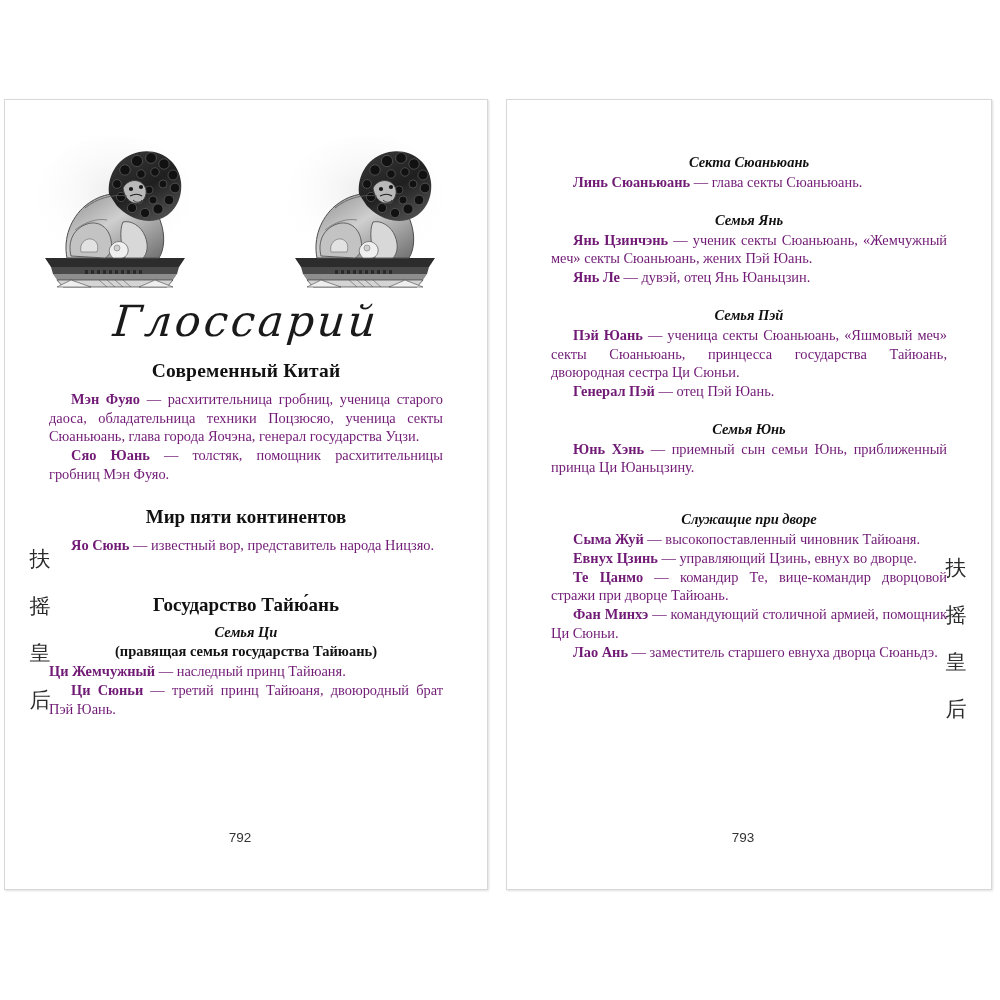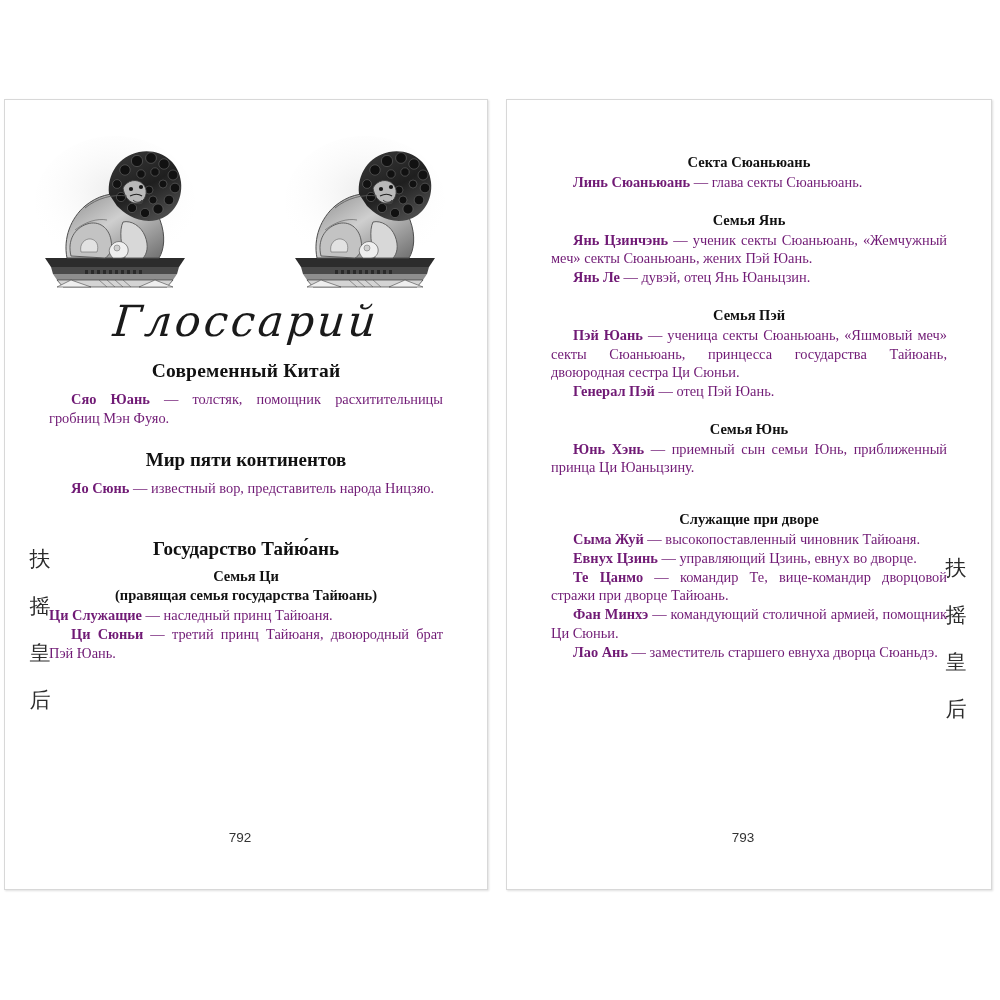--- a/index.html
+++ b/index.html
@@ -114,20 +114,21 @@
     font-weight: bold;
     color: #111;
     margin: 22px 0 8px 0;
   }
   .h-family {
     text-align: center;
     font-size: 14.5px;
     font-weight: bold;
     color: #111;
     margin: 0 0 2px 0;
+    font-style: italic;
   }
   .h-family-note {
     text-align: center;
     font-size: 14.5px;
     font-weight: bold;
     color: #111;
     margin: 0 0 2px 0;
   }
 
   p.entry {
@@ -354,38 +355,41 @@
       <span>后</span>
     </div>
 
     <div class="content" style="top:196px;">
 
       <h1 class="title-script">Глоссарий</h1>
 
       <h2 class="h-section">Современный Китай</h2>
 
       <p class="entry">
+        <b>Мэн Фуяо</b><span> — </span><span>расхитительница гробниц, ученица старого даоса, обладательница техники Поцзюсяо, ученица секты Сюаньюань, глава города Яочэна, генерал государства Уцзи.</span>
+      </p>
+      <p class="entry">
         <b>Сяо Юань</b><span> — </span><span>толстяк, помощник расхитительницы гробниц Мэн Фуяо.</span>
       </p>
 
       <h2 class="h-subsection">Мир пяти континентов</h2>
 
       <p class="entry">
         <b>Яо Сюнь</b><span> — </span><span>известный вор, представитель народа Ницзяо.</span>
       </p>
 
       <div class="spacer-lg"></div>
 
       <h2 class="h-subsection" style="margin-top:6px;">Государство Тайю́ань</h2>
 
       <div class="h-family">Семья Ци</div>
       <div class="h-family-note">(правящая семья государства Тайюань)</div>
 
       <p class="entry noindent">
-        <b>Ци Служащие</b><span> — </span><span>наследный принц Тайюаня.</span>
+        <b>Ци Жемчужный</b><span> — </span><span>наследный принц Тайюаня.</span>
       </p>
       <p class="entry">
         <b>Ци Сюньи</b><span> — </span><span>третий принц Тайюаня, двоюродный брат Пэй Юань.</span>
       </p>
     </div>
 
     <div class="folio">792</div>
   </div>
 
   <div class="page page-right">

